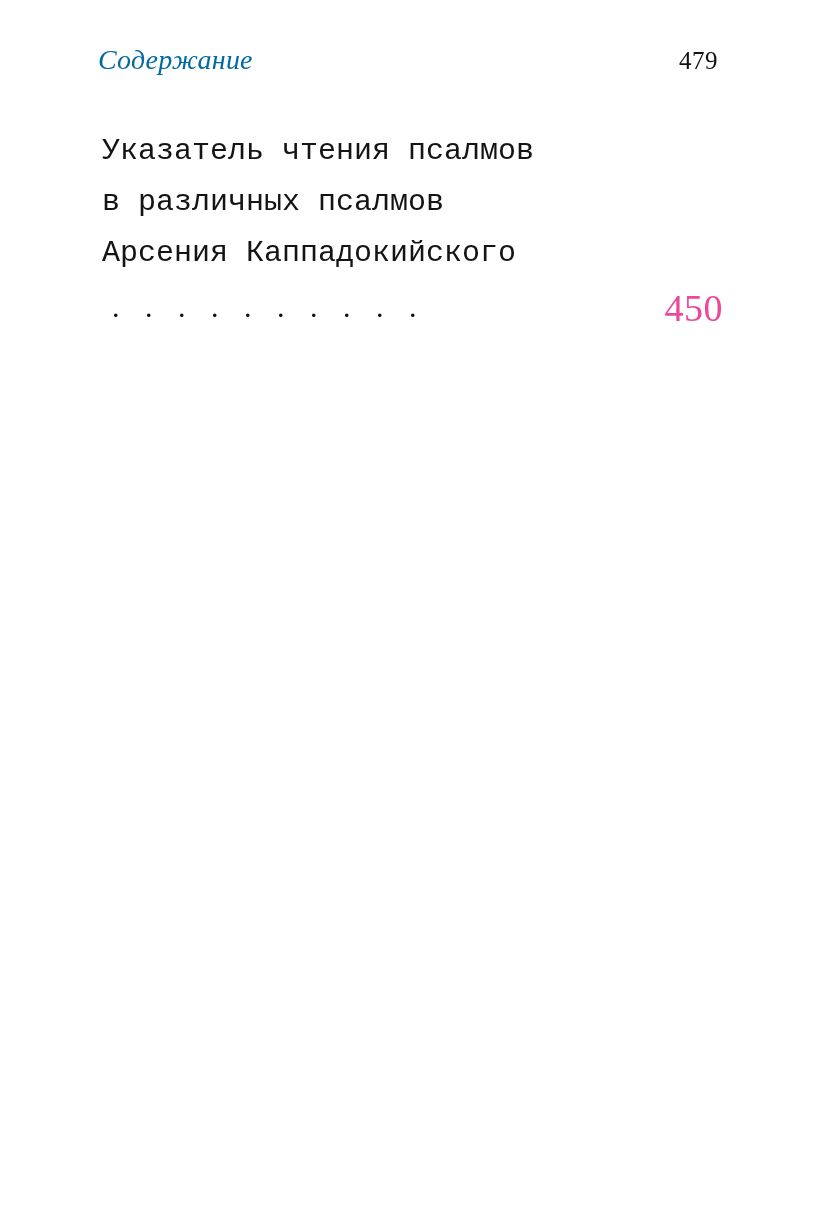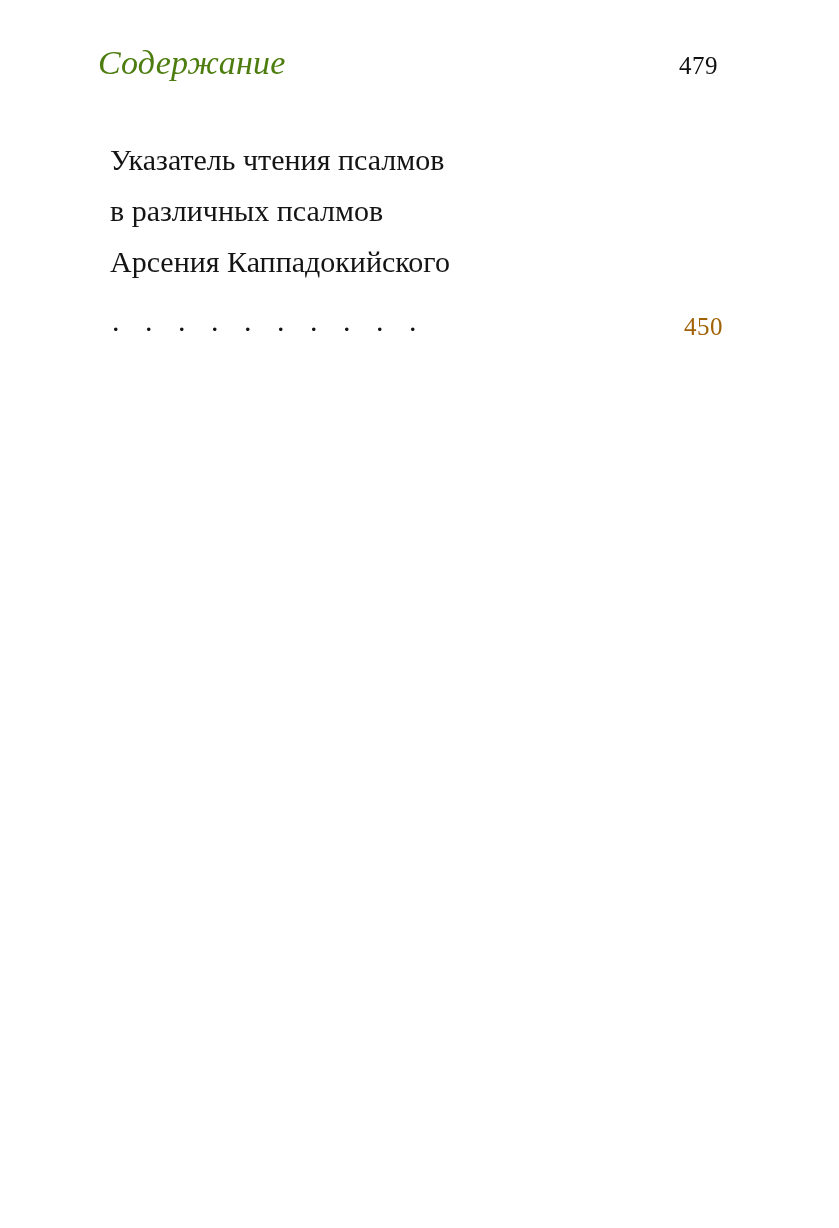--- a/index.html
+++ b/index.html
@@ -20,42 +20,43 @@
     position: absolute;
     left: 98px;
     top: 44px;
     width: 620px;
     display: flex;
     align-items: baseline;
     justify-content: space-between;
   }
   .header-title {
     font-style: italic;
-    font-size: 34px;
+    font-size: 28px;
     letter-spacing: 0.2px;
-    color: #4d7c0f;
+    color: #0369a1;
   }
   .header-page-number {
     font-size: 25px;
     color: #111111;
     letter-spacing: 0.5px;
   }
   .toc {
     position: absolute;
     left: 98px;
     top: 122px;
     width: 625px;
   }
   .toc-entry {
     font-size: 30px;
     line-height: 51px;
     color: #141414;
   }
   .toc-entry .entry-lines {
-    margin: 12px;
+    margin: 4px;
+    font-family: Liberation Mono, monospace;
   }
   .toc-entry .line {
     white-space: nowrap;
   }
   .toc-last-line {
     display: flex;
     align-items: baseline;
     width: 100%;
   }
   .toc-last-line .line-text {
@@ -66,22 +67,22 @@
     margin: 0 12px 0 14px;
     position: relative;
     top: -4px;
     overflow: hidden;
     white-space: nowrap;
     letter-spacing: 9px;
     font-size: 30px;
     color: #141414;
   }
   .toc-page {
-    font-size: 25px;
-    color: #a16207;
+    font-size: 38px;
+    color: #ec4899;
     white-space: nowrap;
     letter-spacing: 0.5px;
   }
 </style>
 </head>
 <body>
 
 <div class="page">
 
   <div class="header">

